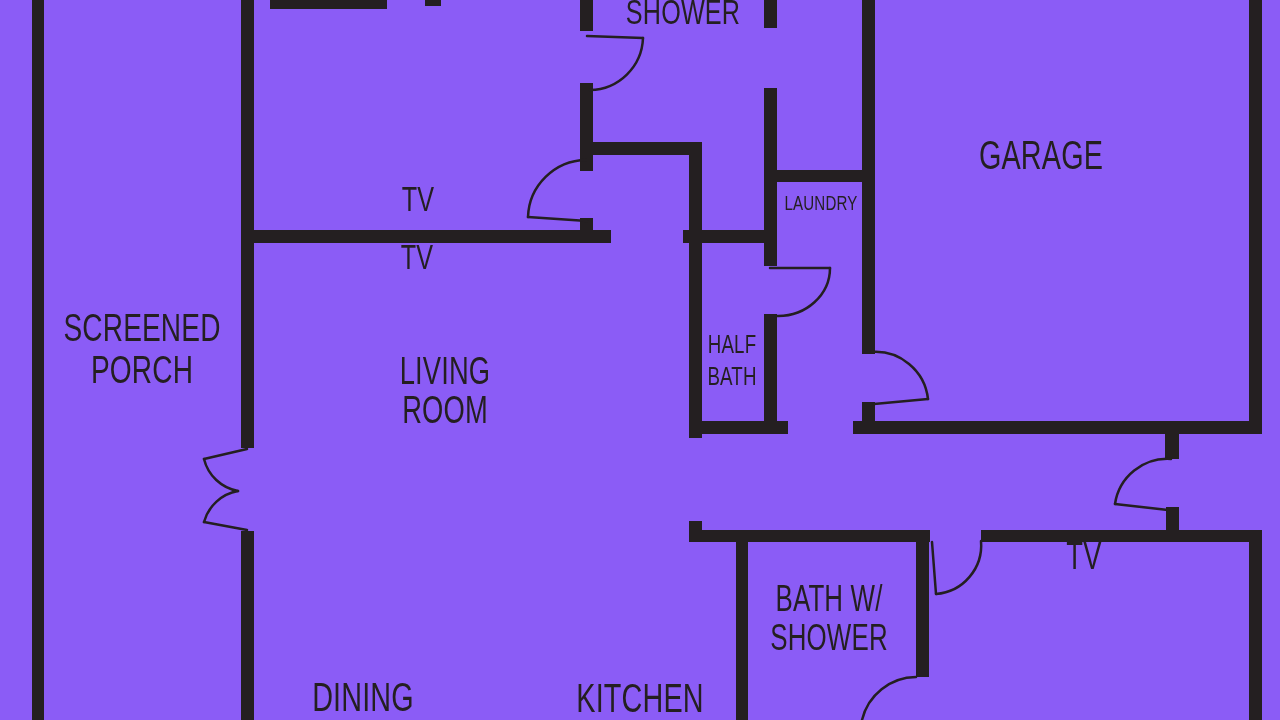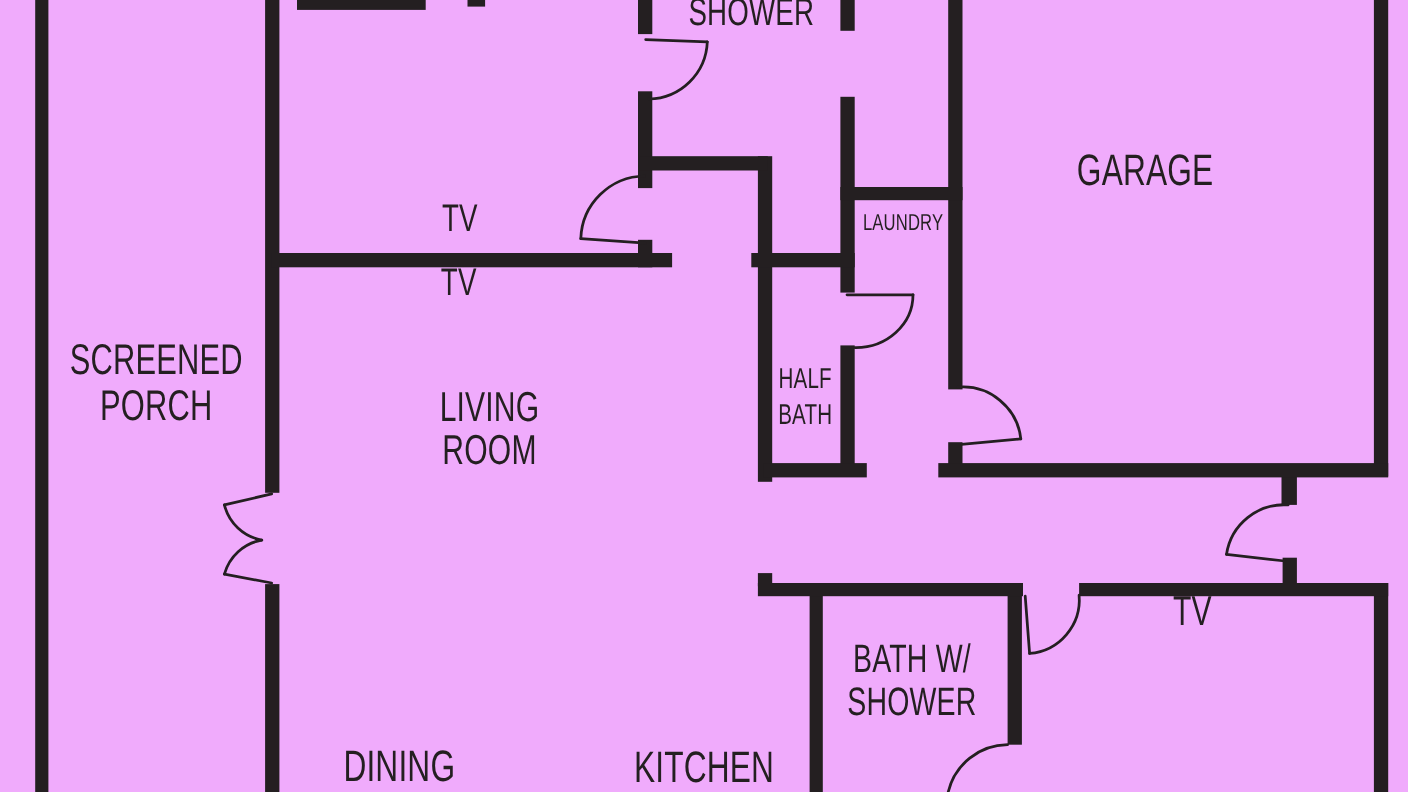--- a/index.html
+++ b/index.html
@@ -8,21 +8,21 @@
     background: #ffffff;
     width: 1280px;
     height: 720px;
     overflow: hidden;
     font-family: "Liberation Sans", "DejaVu Sans", sans-serif;
   }
   .plan {
     position: relative;
     width: 1280px;
     height: 720px;
-    background: #f0abfc;
+    background: #8b5cf6;
   }
   .plan svg {
     position: absolute;
     left: 0;
     top: 0;
   }
   .lbl {
     position: absolute;
     width: 280px;
     margin-left: -140px;    

